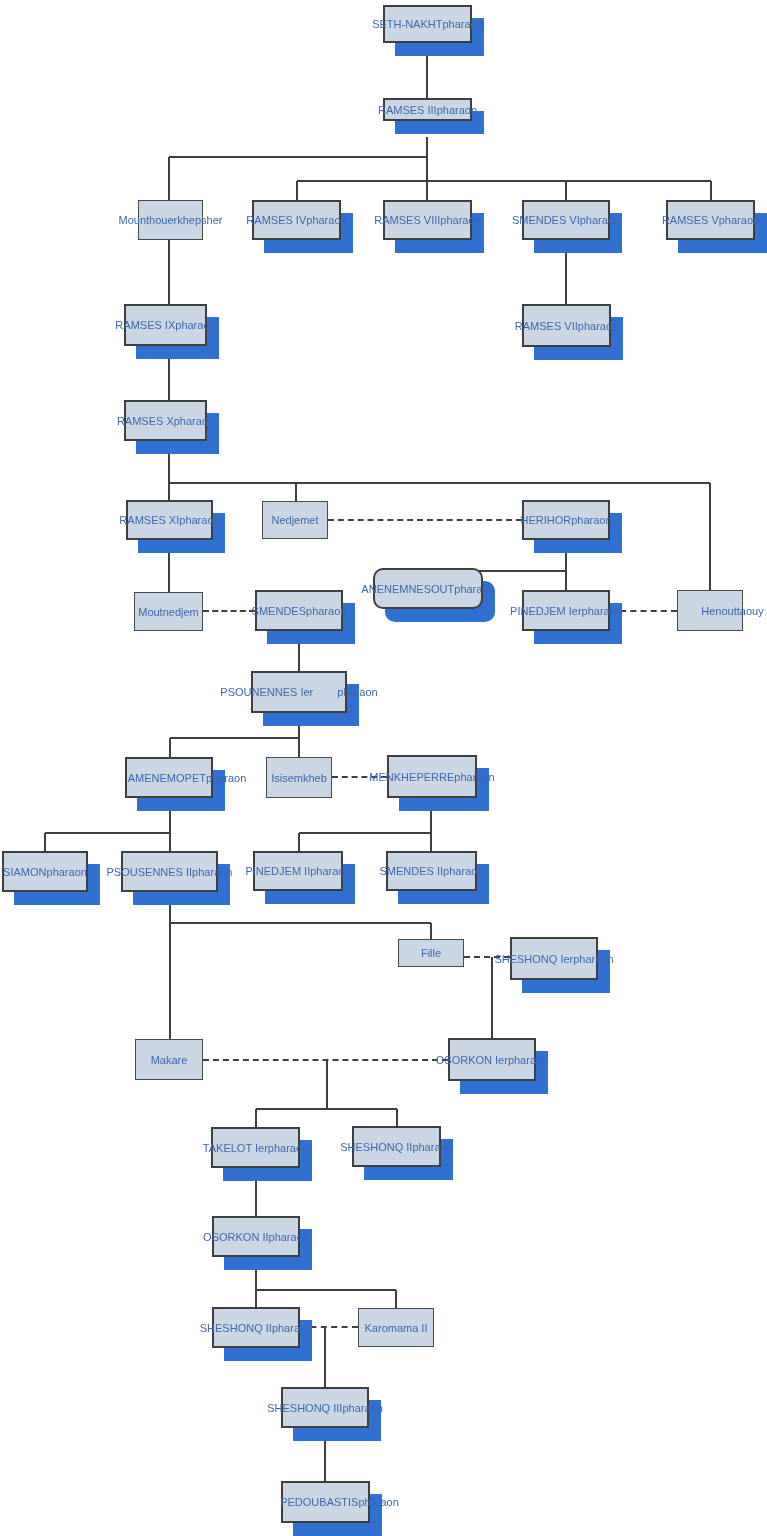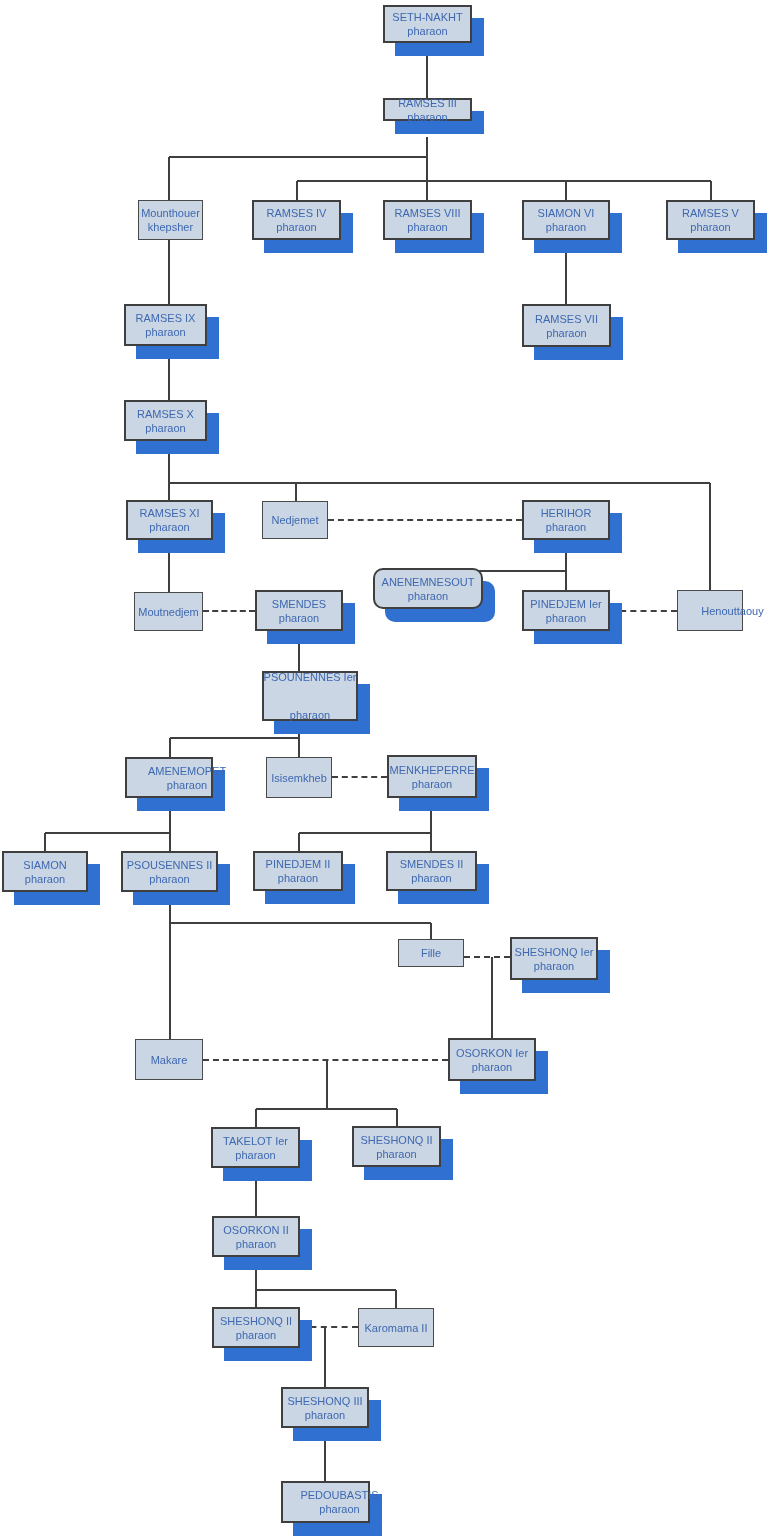--- a/index.html
+++ b/index.html
@@ -13,21 +13,20 @@
   }
   .node {
     position: absolute;
     box-sizing: border-box;
     background: #cad6e4;
     border: 2px solid #3f3f3f;
     color: #3e68b0;
     font-size: 11px;
     line-height: 14px;
     display: flex;
-    flex-direction: column;
     align-items: center;
     justify-content: center;
     text-align: center;
     white-space: nowrap;
     z-index: 2;
   }
   .node.shadow { box-shadow: 12px 13px 0 0 #3070d0; }
   .node.plain  { border-width: 1.5px; border-color: #4a4a4a; }
   .line {
     position: absolute;
@@ -110,21 +109,21 @@
     </div>
     <div class="node shadow" style="left: 252px; top: 200px; width: 89px; height: 40px;">
       <span>RAMSES IV</span>
       <span>pharaon</span>
     </div>
     <div class="node shadow" style="left: 383px; top: 200px; width: 89px; height: 40px;">
       <span>RAMSES VIII</span>
       <span>pharaon</span>
     </div>
     <div class="node shadow" style="left: 522px; top: 200px; width: 88px; height: 40px;">
-      <span>SIAMON VI</span>
+      <span>SMENDES VI</span>
       <span>pharaon</span>
     </div>
     <div class="node shadow" style="left: 666px; top: 200px; width: 89px; height: 40px;">
       <span>RAMSES V</span>
       <span>pharaon</span>
     </div>
     <div class="node shadow" style="left: 124px; top: 304px; width: 83px; height: 42px;">
       <span>RAMSES IX</span>
       <span>pharaon</span>
     </div>
@@ -158,21 +157,21 @@
       <span>ANENEMNESOUT</span>
       <span>pharaon</span>
     </div>
     <div class="node shadow" style="left: 522px; top: 590px; width: 88px; height: 41px;">
       <span>PINEDJEM Ier</span>
       <span>pharaon</span>
     </div>
     <div class="node plain" style="left: 677px; top: 590px; width: 66px; height: 41px; padding-left: 45px;">
       <span>Henouttaouy</span>
     </div>
-    <div class="node shadow" style="left: 262px; top: 671px; width: 96px; height: 50px; gap: 24px;">
+    <div class="node shadow" style="left: 251px; top: 671px; width: 96px; height: 42px; gap: 24px;">
       <span>PSOUNENNES Ier</span>
       <span>pharaon</span>
     </div>
     <div class="node shadow" style="left: 125px; top: 757px; width: 88px; height: 41px; padding-left: 36px;">
       <span>AMENEMOPET</span>
       <span>pharaon</span>
     </div>
     <div class="node plain" style="left: 266px; top: 757px; width: 66px; height: 41px;">
       <span>Isisemkheb</span>
     </div>

